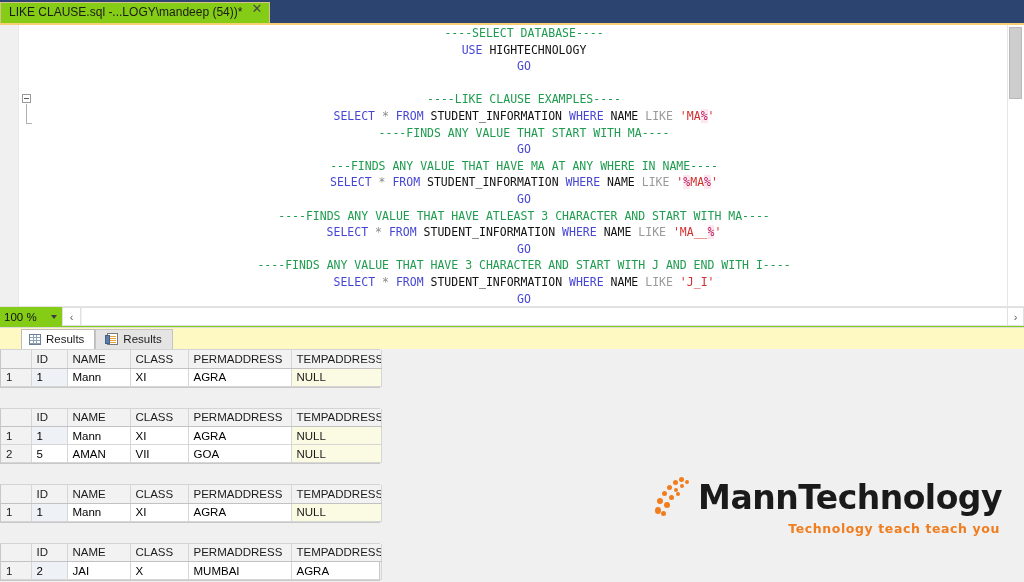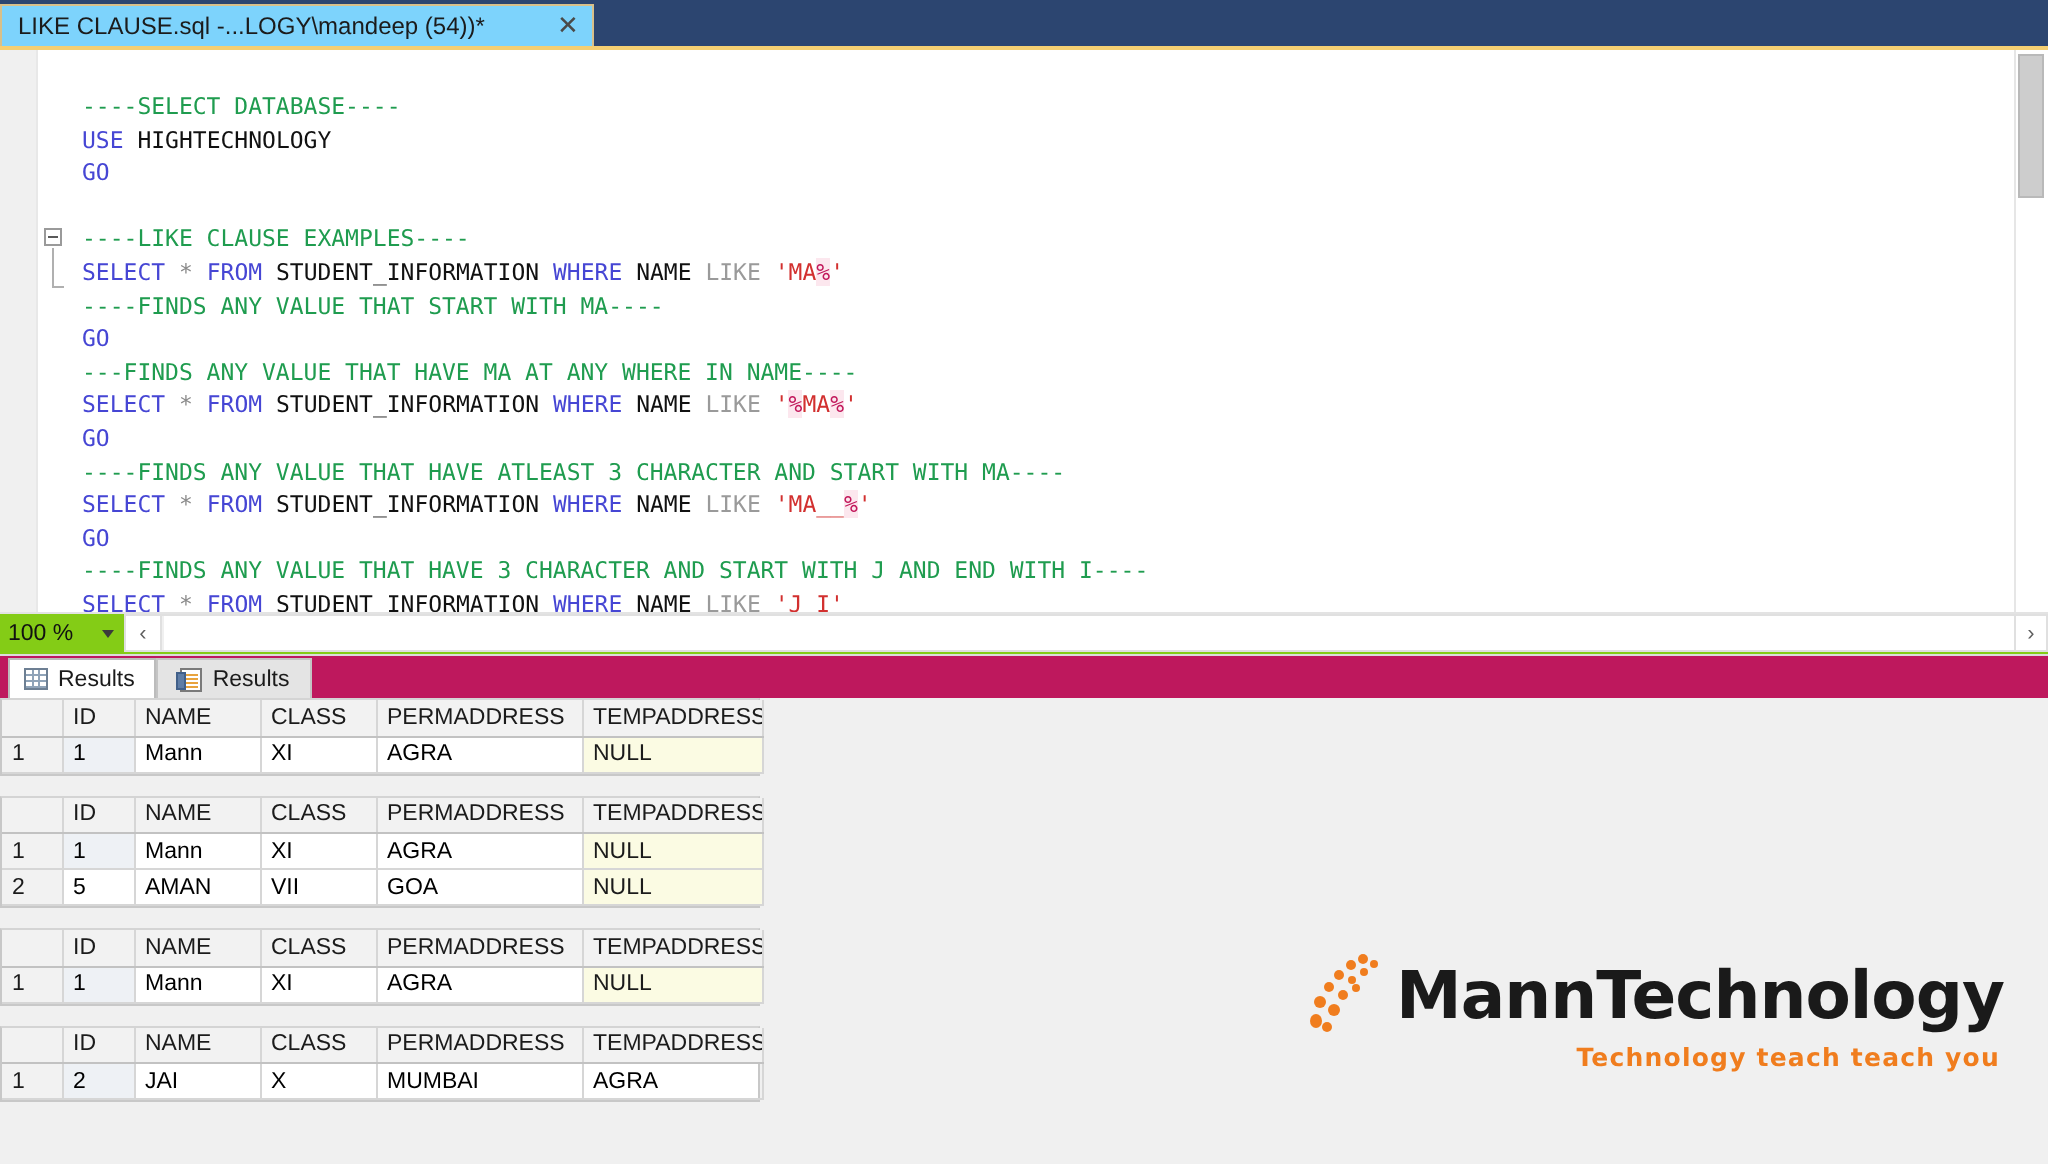--- a/index.html
+++ b/index.html
@@ -21,31 +21,30 @@
   .tabstrip {
     height: 23px;
     background: #2c4570;
     display: flex;
     align-items: flex-end;
     position: relative;
     border-bottom: 2px solid #f5cf72;
   }
   .doc-tab {
     height: 21px;
-    background: #7dd3fc;
+    background: #84cc16;
     border: 1px solid #d8c08a;
     border-bottom: none;
     display: flex;
-    align-items: center;
+    align-items: flex-start;
     padding: 0 4px 0 8px;
     font-size: 12px;
     color: #1b1b1b;
     font-family: "Liberation Sans", sans-serif;
     box-sizing: border-box;
-    gap: 27px;
   }
   .doc-tab-label {
     white-space: nowrap;
     line-height: 19px;
   }
   .tab-close {
     margin-left: 9px;
     margin-right: 3px;
     font-size: 13px;
     color: #4a4a48;
@@ -65,21 +64,22 @@
   .indicator-margin {
     width: 18px;
     background: #f0f0f0;
     border-right: 1px solid #e8e8e8;
     flex: 0 0 18px;
   }
   .code-area {
     position: relative;
     flex: 1 1 auto;
     overflow: hidden;
-    padding-top: 20px;
+    padding-top: 0;
+    text-align: center;
   }
   .code-scroll-v {
     width: 16px;
     background: #ffffff;
     border-left: 1px solid #e6e6e6;
     flex: 0 0 16px;
     position: relative;
   }
   .vthumb {
     position: absolute;
@@ -199,23 +199,23 @@
   .results-pane {
     background: #f0f0f0;
     height: 256px;
     box-sizing: border-box;
     position: relative;
     overflow: hidden;
   }
   .res-tabs {
     height: 21px;
     display: flex;
-    align-items: flex-end;
-    background: #be185d;
-    padding-left: 4px;
+    align-items: center;
+    background: #fef9c3;
+    padding-left: 21px;
     box-sizing: border-box;
   }
   .res-tab {
     height: 20px;
     display: flex;
     align-items: center;
     gap: 5px;
     padding: 0 10px 0 7px;
     font-size: 11.5px;
     color: #1b1b1b;
@@ -269,21 +269,21 @@
   .grids-host {
     padding: 0;
     background: #f0f0f0;
   }
   .rs-grid {
     background: #ffffff;
     border: 1px solid #c8c8c8;
     border-top: 1px solid #d4d4d4;
     box-sizing: border-box;
     width: 380px;
-    margin-bottom: 10px;
+    margin-bottom: 20px;
   }
   table.rsgrid {
     border-collapse: collapse;
     table-layout: fixed;
     width: 100%;
     font-size: 11.5px;
     font-family: "Liberation Sans", sans-serif;
   }
   table.rsgrid th, table.rsgrid td {
     border-right: 1px solid #d6d6d6;

